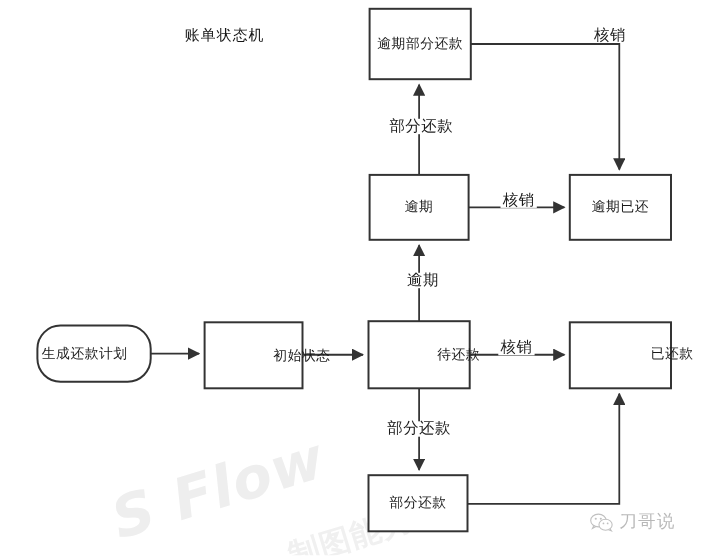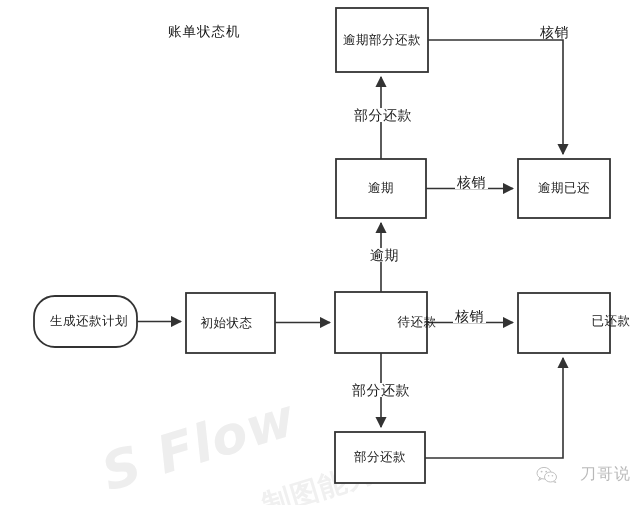--- a/index.html
+++ b/index.html
@@ -90,21 +90,21 @@
     white-space: nowrap;
     letter-spacing: 1px;
   }
   
   #account-watermark {
     position: absolute;
     left: 536px;
     top: 464px;
     display: flex;
     align-items: center;
-    gap: 22px;
+    gap: 5px;
     opacity: 0.62;
     pointer-events: none;
   }
   #account-watermark .wm-name {
     font-size: 16px;
     color: #8e8e8e;
     letter-spacing: 1px;
     white-space: nowrap;
   }
 </style>
@@ -153,22 +153,22 @@
       <rect x="336" y="159" width="90" height="59"></rect>
       <rect x="518" y="159" width="92" height="59"></rect>
       <rect x="186" y="293" width="89" height="60"></rect>
       <rect x="335" y="292" width="92" height="61"></rect>
       <rect x="518" y="293" width="92" height="60"></rect>
       <rect x="335" y="432" width="90" height="51"></rect>
       <rect x="34" y="296" width="103" height="51" rx="21" ry="21"></rect>
     </g>
   </svg>
 
-  <div class="node-label" style="left:46px;  top:296px; width:86px; height:51px;">生成还款计划</div>
-  <div class="node-label" style="left:186px; top:293px; width:81px;  height:60px;">初始状态</div>
+  <div class="node-label" style="left:34px;  top:296px; width:86px; height:51px;">生成还款计划</div>
+  <div class="node-label" style="left:186px; top:293px; width:81px;  height:60px;padding-left:48px;">初始状态</div>
   <div class="node-label" style="left:335px; top:292px; width:92px;  height:61px;padding-left:36px;">待还款</div>
   <div class="node-label" style="left:518px; top:293px; width:92px;  height:56px;padding-left:47px;">已还款</div>
   <div class="node-label" style="left:336px; top:159px; width:90px;  height:59px;">逾期</div>
   <div class="node-label" style="left:518px; top:159px; width:92px;  height:59px;font-family:Liberation Serif, serif;">逾期已还</div>
   <div class="node-label" style="left:336px; top:8px;   width:92px;  height:64px;">逾期部分还款</div>
   <div class="node-label" style="left:335px; top:432px; width:90px;  height:51px;">部分还款</div>
 
   <div class="edge-label" style="left:453px; top:309px;">核销</div>
   <div class="edge-label" style="left:368px; top:248px;">逾期</div>
   <div class="edge-label" style="left:455px; top:175px;">核销</div>

